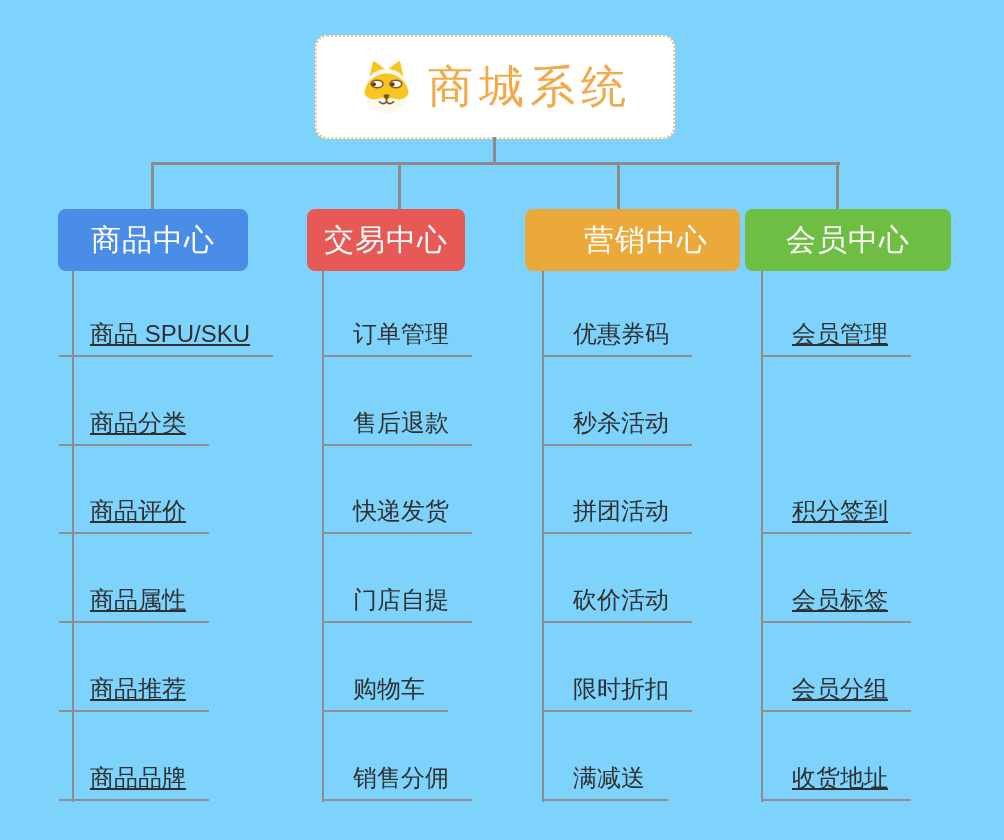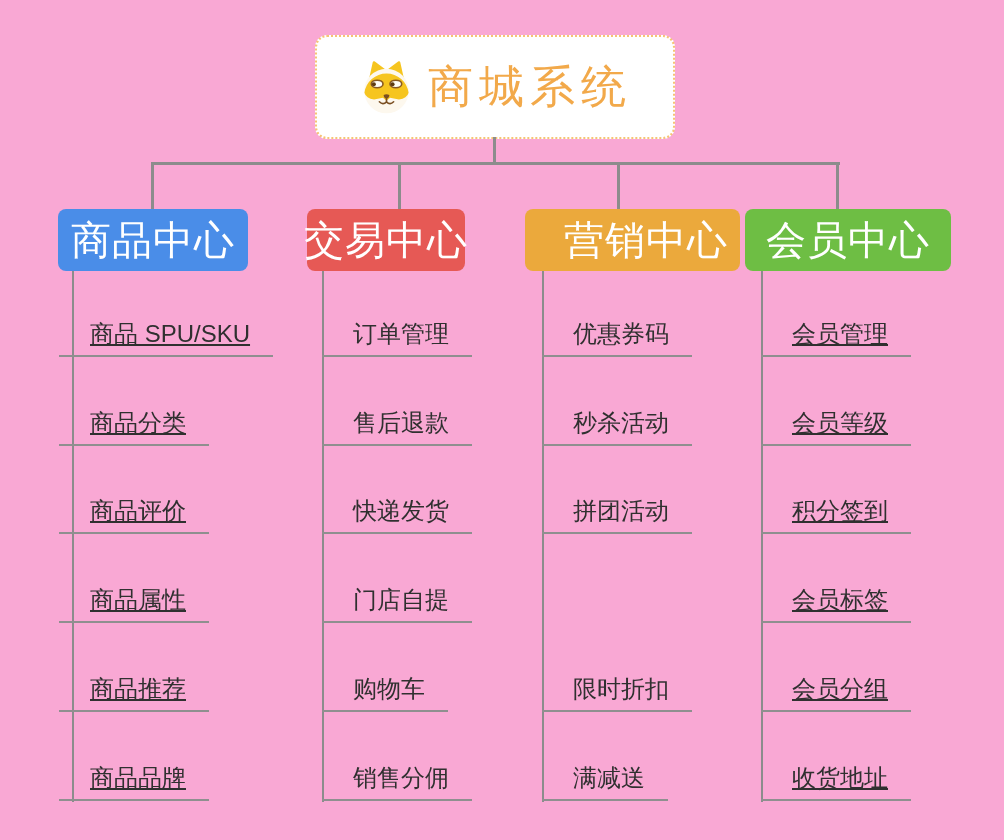--- a/index.html
+++ b/index.html
@@ -4,21 +4,21 @@
 <style>
   html,body{margin:0;padding:0;}
   body{
     font-family:"Liberation Sans","DejaVu Sans",sans-serif;
     background:#f7f7f7;
   }
   .stage{
     position:relative;
     width:1004px;
     height:840px;
-    background:#f9a8d4;
+    background:#7dd3fc;
     overflow:hidden;
   }
   
   .root-node{
     position:absolute;
     left:315px; top:35px;
     width:360px; height:104px;
     background:#ffffff;
     border:2px dotted #f6c474;
     border-radius:12px;
@@ -56,21 +56,21 @@
   
   .branch-node{
     position:absolute;
     top:209px;
     height:62px;
     border-radius:8px;
     display:flex;
     align-items:center;
     justify-content:center;
     color:#ffffff;
-    font-size:40px;
+    font-size:30px;
     letter-spacing:1px;
     white-space:nowrap;
     cursor:pointer;
   }
   .bn-0{left:58px;width:190px;}
   .bn-1{left:307px;width:158px;text-align:center;}
   .bn-2{left:525px;width:188px;}
   .bn-3{left:745px;width:206px;}
   
   .leaf{
@@ -148,23 +148,23 @@
   <div class="leaf col-1 row-0">订单管理</div>
   <div class="leaf col-1 row-1">售后退款</div>
   <div class="leaf col-1 row-2">快递发货</div>
   <div class="leaf col-1 row-3">门店自提</div>
   <div class="leaf col-1 row-4">购物车</div>
   <div class="leaf col-1 row-5">销售分佣</div>
 
   <div class="leaf col-2 row-0">优惠券码</div>
   <div class="leaf col-2 row-1">秒杀活动</div>
   <div class="leaf col-2 row-2">拼团活动</div>
+  <div class="leaf col-2 row-3">砍价活动</div>
   <div class="leaf col-2 row-4">限时折扣</div>
   <div class="leaf col-2 row-5">满减送</div>
 
   <div class="leaf col-3 row-0">会员管理</div>
-  <div class="leaf col-3 row-1">会员等级</div>
   <div class="leaf col-3 row-2">积分签到</div>
   <div class="leaf col-3 row-3">会员标签</div>
   <div class="leaf col-3 row-4">会员分组</div>
   <div class="leaf col-3 row-5">收货地址</div>
 
 </div>
 
 </body></html>

